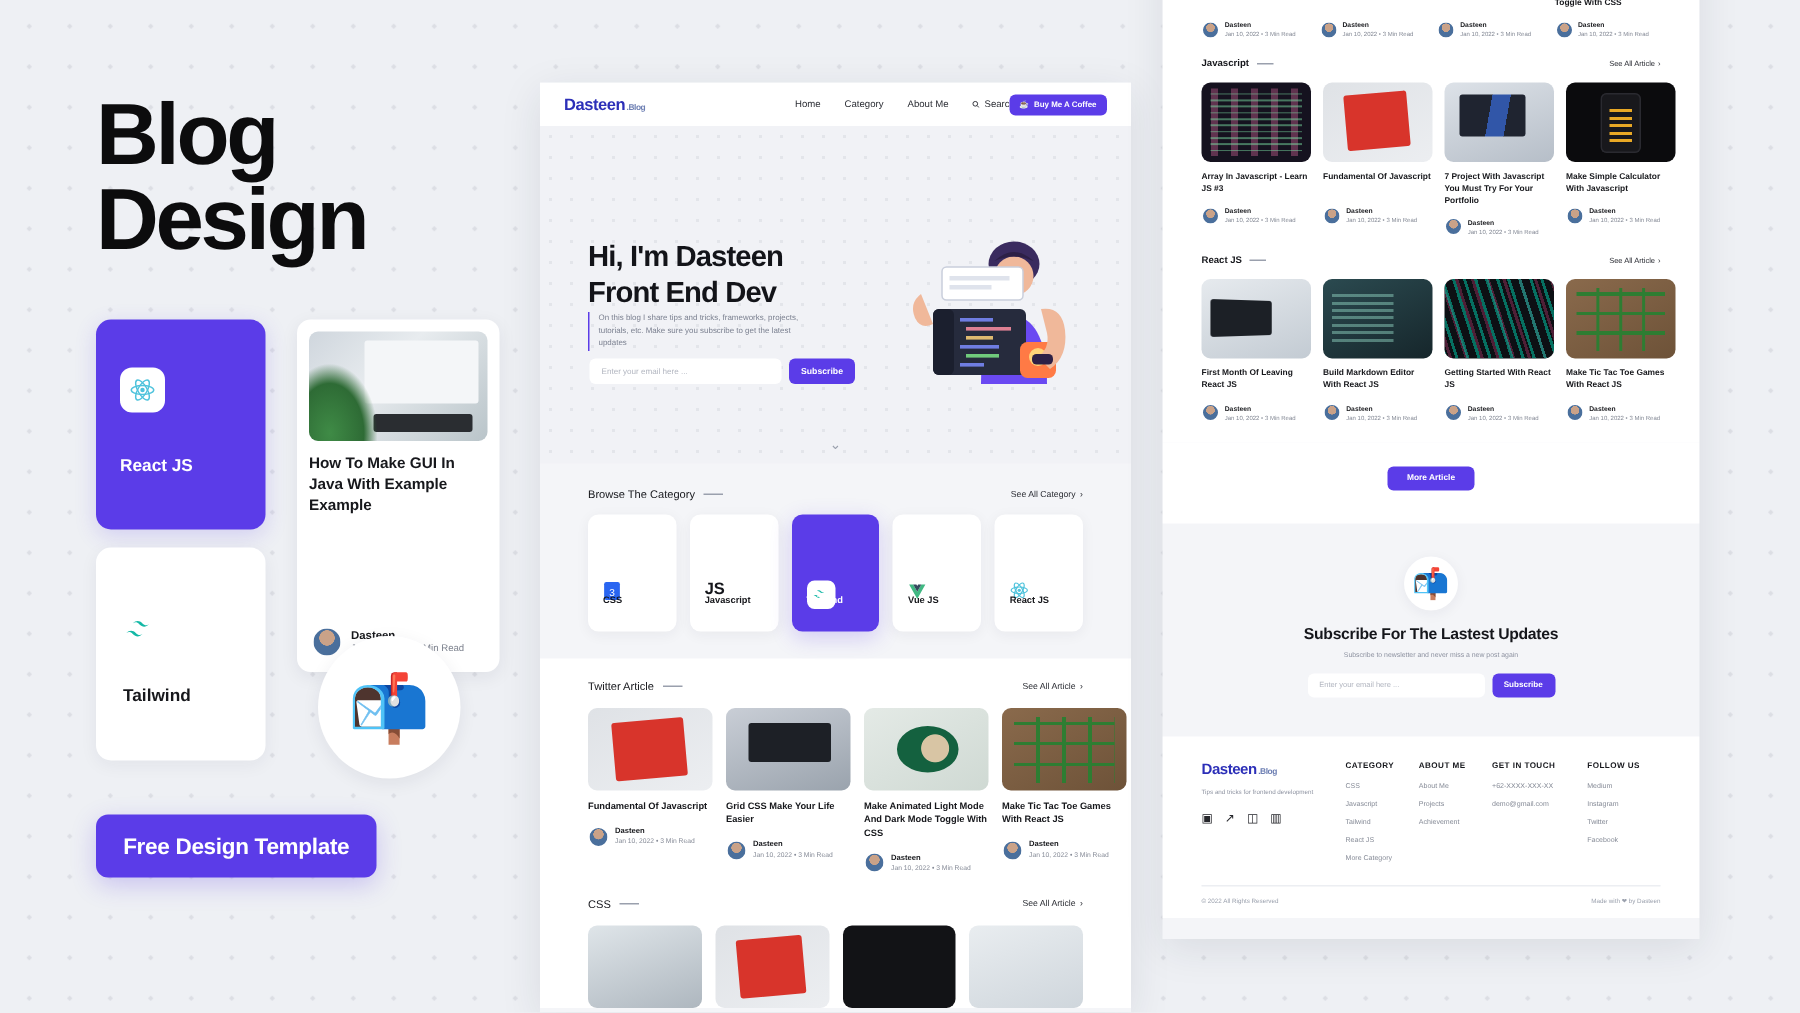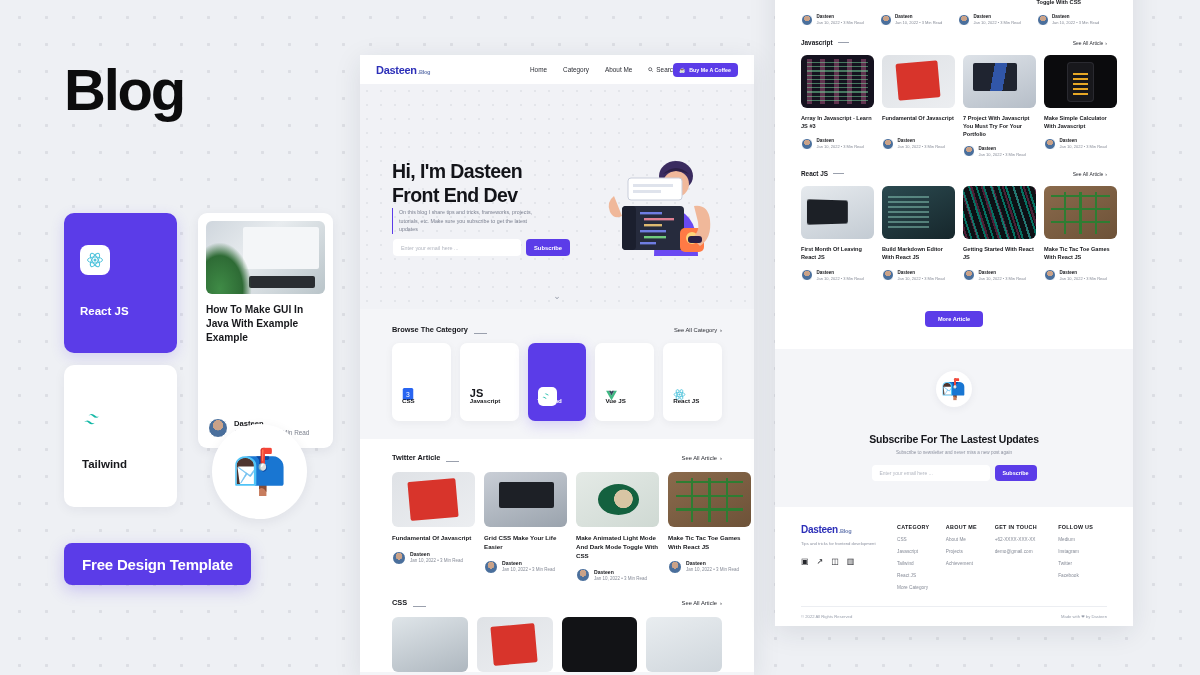--- a/index.html
+++ b/index.html
@@ -127,21 +127,21 @@
   }
   .hero .subform .sbtn {
     width: 44px; height: 17px; background: #5b3ce8; border-radius: 4px; color: #fff;
     font-size: 5.8px; font-weight: bold; display: flex; align-items: center; justify-content: center;
   }
   .illus { position: absolute; right: 16px; top: 60px; width: 150px; height: 120px; }
   .scroll-hint { position: absolute; left: 50%; bottom: 8px; transform: translateX(-50%);
     color: #9aa0ad; font-size: 9px; }
   .sec { padding: 0 32px; margin-top: 16px; }
   .sec-head { display: flex; align-items: center; justify-content: space-between; }
-  .sec-title { font-size: 7.4px; font-weight: bold; color: #15161b; display: flex; align-items: flex-end; gap: 6px; }
+  .sec-title { font-size: 7.4px; font-weight: normal; color: #15161b; display: flex; align-items: center; gap: 6px; }
   .sec-title .dash { width: 13px; height: 1.2px; background: #9aa0ad; display: inline-block; }
   .sec-link { font-size: 5.8px; color: #2c2e35; display: flex; align-items: center; gap: 3px; }
   .cat-row { display: flex; gap: 9px; margin-top: 9px; }
   .cat-card {
     width: 64px; height: 78px; background: #fff; border-radius: 7px; position: relative;
     box-shadow: 0 2px 9px rgba(30,35,60,.055);
   }
   .cat-card .ci { position: absolute; left: 10px; top: 44px; }
   .cat-card .cl { position: absolute; left: 10px; top: 54px; font-size: 6.2px; font-weight: bold; color: #17181c; }
   .cat-card.active { background: #5b3ce8; box-shadow: 0 4px 14px rgba(91,60,232,.22); }
@@ -177,21 +177,21 @@
   .r-sec-title { font-size: 6.4px; font-weight: bold; color: #15161b; display: flex; align-items: center; gap: 5px; }
   .r-sec-title .dash { width: 11px; height: 1.1px; background: #9aa0ad; display: inline-block; }
   .r-sec-link { font-size: 5px; color: #2c2e35; display: flex; align-items: center; gap: 2px; }
   .more-wrap { background: #fff; display: flex; justify-content: center; padding: 16px 0 22px; }
   .btn-more { background: #5b3ce8; color: #fff; font-size: 5.6px; font-weight: bold;
     padding: 5px 13px; border-radius: 4px; }
   .subscribe-block { text-align: center; padding: 22px 0 26px; }
   .sub-icon { width: 36px; height: 36px; border-radius: 50%; background: #fff; margin: 0 auto;
     display: flex; align-items: center; justify-content: center; font-size: 20px;
     box-shadow: 0 2px 9px rgba(30,35,60,.06); }
-  .sub-h { font-size: 10.5px; font-weight: bold; color: #15161b; margin-top: 26px; letter-spacing: -.2px; }
+  .sub-h { font-size: 10.5px; font-weight: bold; color: #15161b; margin-top: 10px; letter-spacing: -.2px; }
   .sub-p { font-size: 4.6px; color: #8d92a0; margin-top: 5px; }
   .sub-form { display: flex; justify-content: center; gap: 5px; margin-top: 10px; }
   .sub-form .field { width: 118px; height: 16px; background: #fff; border-radius: 4px;
     display: flex; align-items: center; padding-left: 8px; font-size: 5px; color: #b2b6c0; }
   .sub-form .sbtn { width: 42px; height: 16px; background: #5b3ce8; border-radius: 4px; color: #fff;
     font-size: 5.4px; font-weight: bold; display: flex; align-items: center; justify-content: center; }
   .footer { background: #fff; padding: 17px 26px 0; }
   .foot-grid { display: flex; }
   .foot-brand { width: 118px; }
   .foot-brand .logo { font-size: 10px; }
@@ -244,20 +244,21 @@
   .t-gray { background: linear-gradient(160deg,#e9edf0 0%, #cfd6dc 100%); }
 </style>
 </head>
 <body>
 
 <div class="stage">
 
   <div class="left-panel">
     <div class="hero-title">
       <div>Blog</div>
+      <div>Design</div>
     </div>
 
     <div class="card-react">
       <div class="iconbox">
         <svg width="18" height="18" viewBox="0 0 24 24">
             <ellipse cx="12" cy="12" rx="10" ry="4" fill="none" stroke="#4fc3dc" stroke-width="1.3"></ellipse>
             <ellipse cx="12" cy="12" rx="10" ry="4" fill="none" stroke="#4fc3dc" stroke-width="1.3" transform="rotate(60 12 12)"></ellipse>
             <ellipse cx="12" cy="12" rx="10" ry="4" fill="none" stroke="#4fc3dc" stroke-width="1.3" transform="rotate(120 12 12)"></ellipse>
             <circle cx="12" cy="12" r="2" fill="#4fc3dc"></circle>
           </svg>

